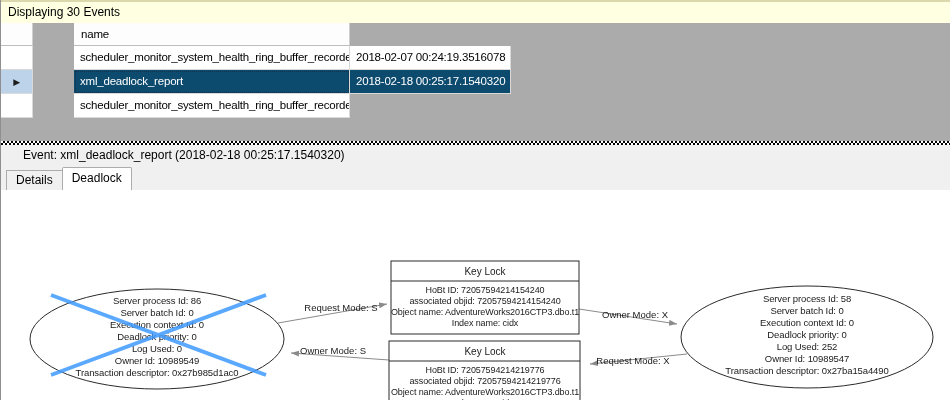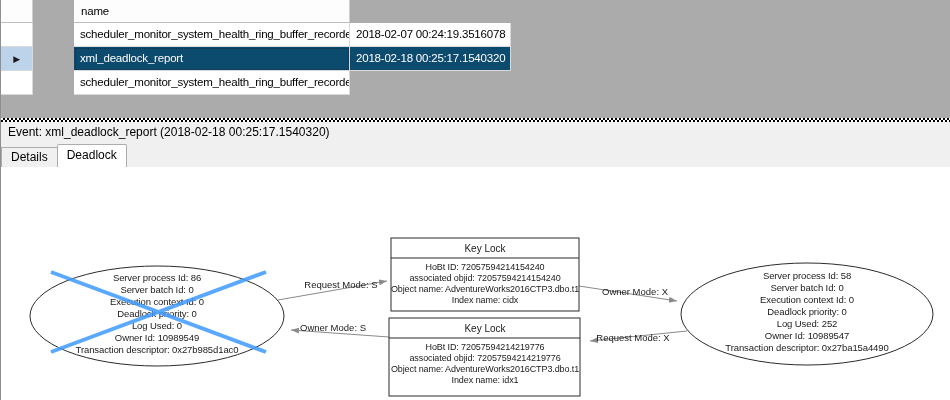--- a/index.html
+++ b/index.html
@@ -31,43 +31,44 @@
   .marker{font-size:9px;color:#1c1c1c;line-height:23px;}
 
   
   .splitter{height:4px;flex:none;background-color:#fff;
     background-image:linear-gradient(45deg,#000 25%,transparent 25%,transparent 75%,#000 75%),
                      linear-gradient(45deg,#000 25%,#fff 25%,#fff 75%,#000 75%);
     background-size:4px 4px;background-position:0 0,2px 2px;}
 
   
   .event-line{height:22px;background:#F0F0F0;font-size:12px;color:#000;line-height:21px;
-              padding-left:7px;flex:none;}
+              padding-left:22px;flex:none;}
 
   
-  .tab-strip{height:23px;background:#F0F0F0;flex:none;display:flex;align-items:flex-end;}
+  .tab-strip{height:23px;background:#F0F0F0;flex:none;display:flex;align-items:flex-end;padding-left:5px;}
   .tab{font-size:12px;color:#000;border:1px solid #ACACAC;box-sizing:border-box;
        padding:0 9px;background:#F0F0F0;height:20px;line-height:18px;border-bottom:none;}
   .tab.active{background:#FFFFFF;height:23px;line-height:21px;border-radius:2px 2px 0 0;
               position:relative;z-index:2;margin-left:-1px;}
 
   
   .graph-area{flex:1;background:#fff;position:relative;}
   .graph-area svg{display:block;}
   svg text{font-family:"Liberation Sans","DejaVu Sans",sans-serif;fill:#1a1a1a;}
   .node-line{font-size:9.5px;letter-spacing:-0.1px;}
   .lock-line{font-size:9px;letter-spacing:-0.1px;}
   .lock-title{font-size:10px;}
   .edge-label{font-size:9.5px;}
 </style>
 </head>
 <body>
 
 <div class="app">
 
+  <div class="info-bar">Displaying 30 Events</div>
 
   <div class="grid">
     <div class="g-header">
       <div class="hcell g-gutter"></div>
       <div class="hcell g-name">name</div>
     </div>
 
     <div class="g-row">
       <div class="cell g-gutter"></div>
       <div class="cell g-name">scheduler_monitor_system_health_ring_buffer_recorded</div>

